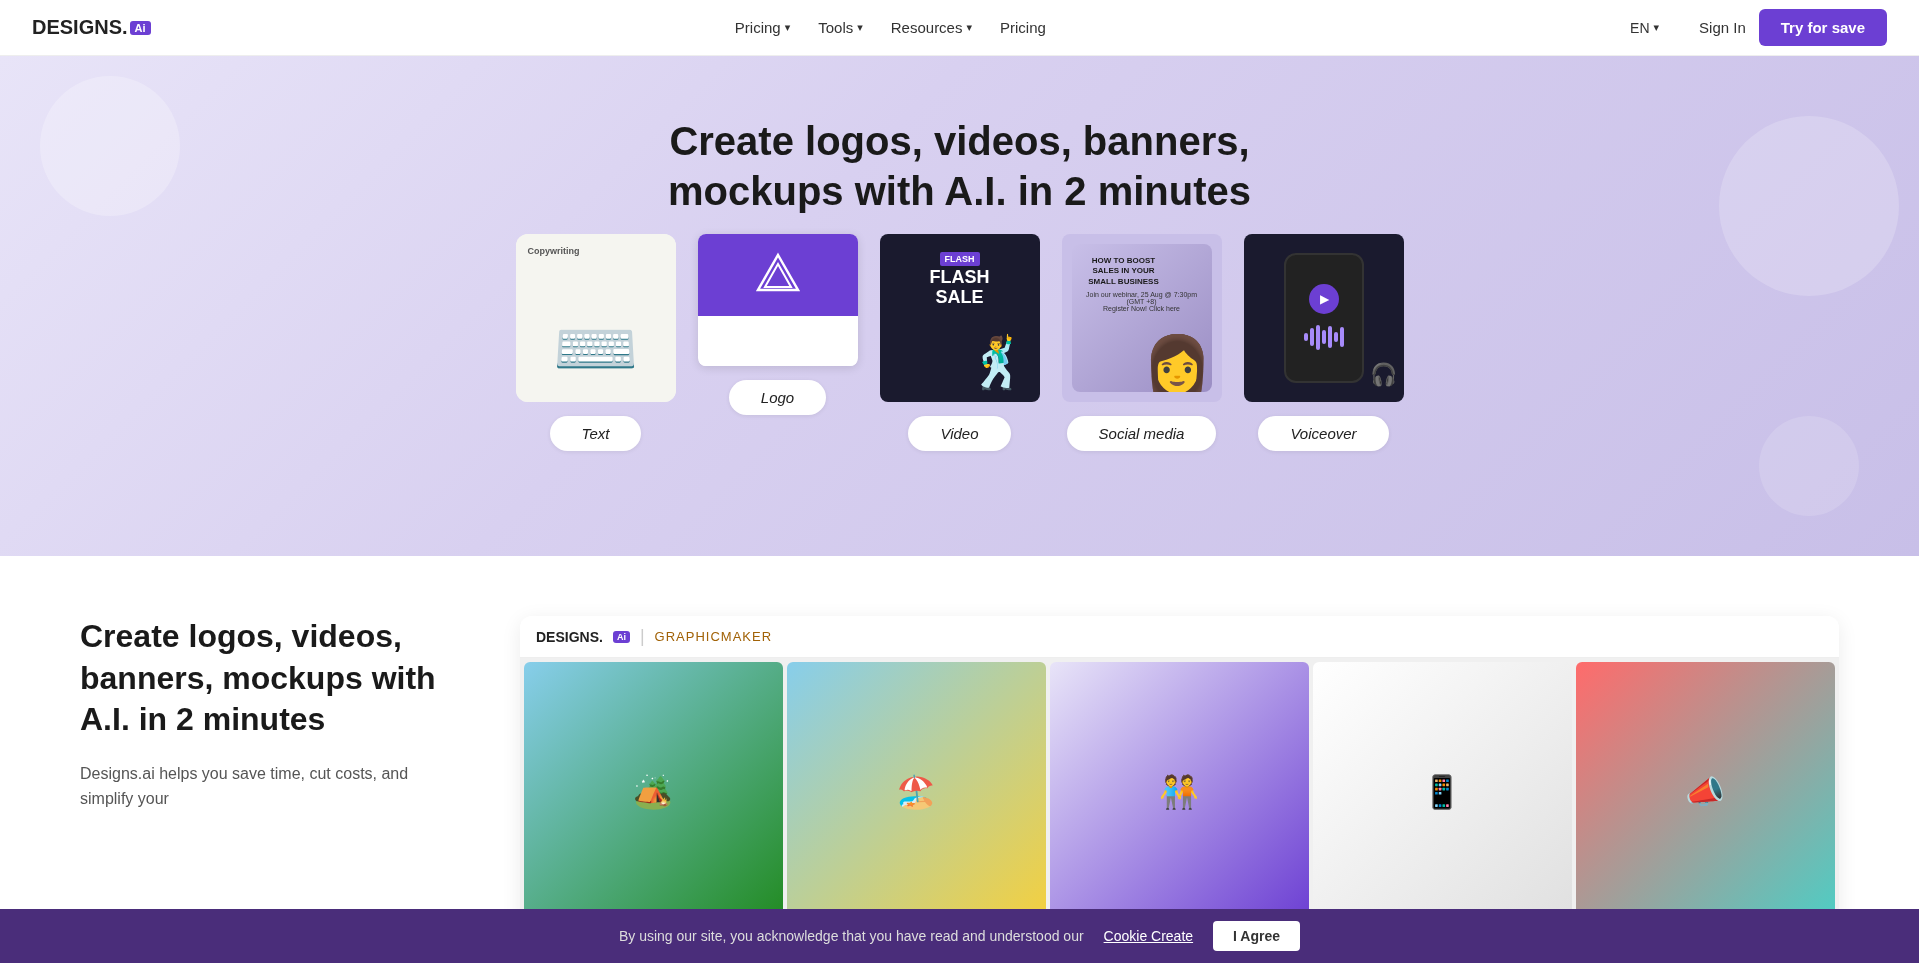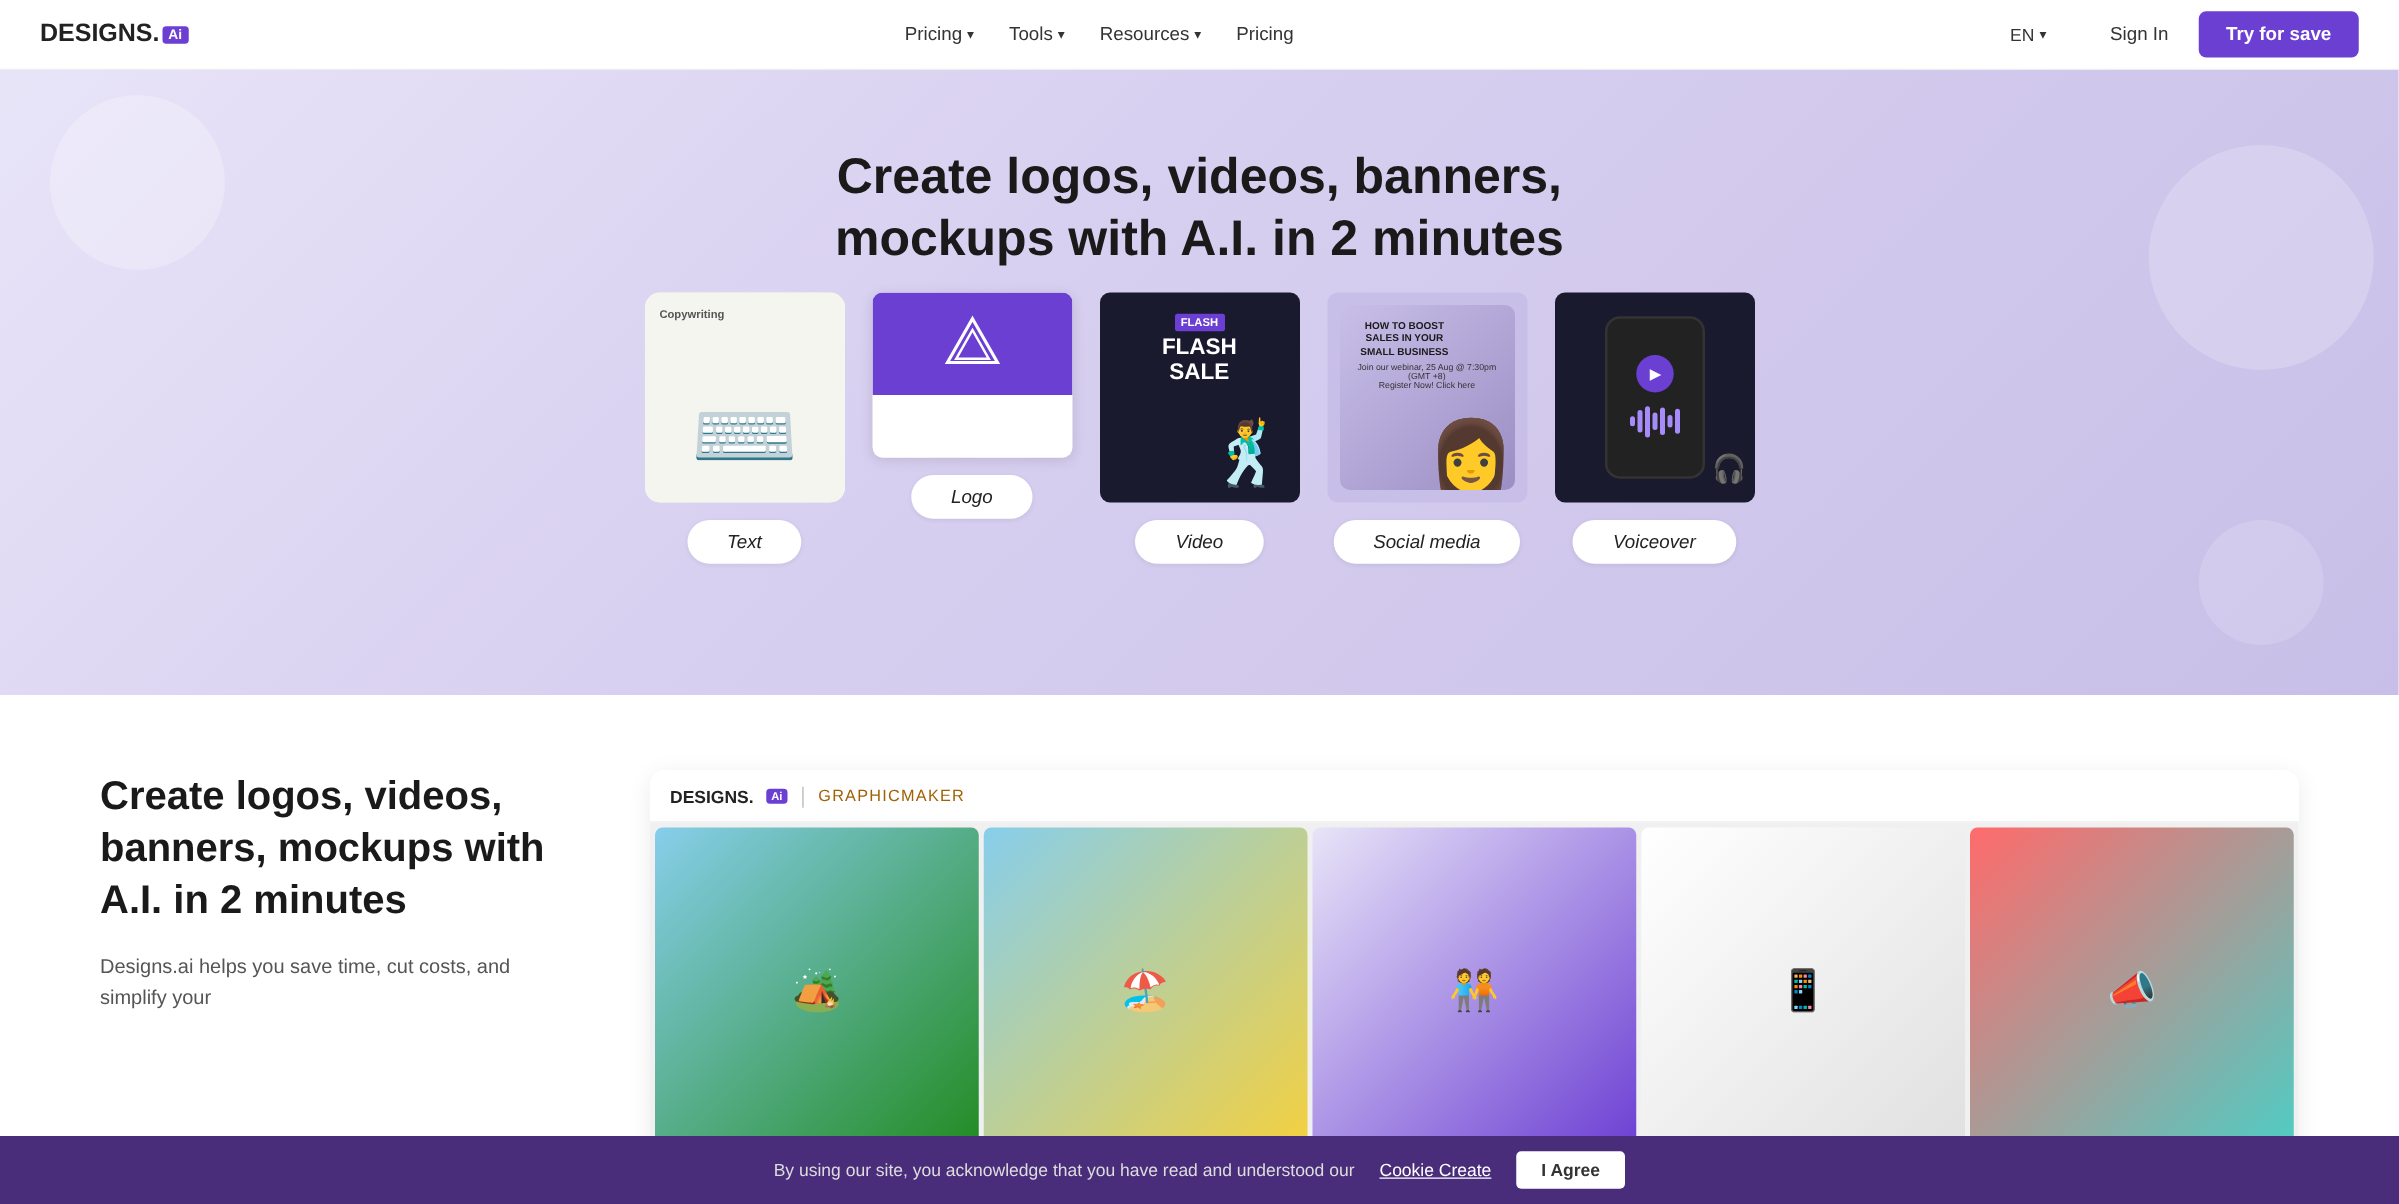--- a/index.html
+++ b/index.html
@@ -147,21 +147,21 @@
     </a>
     <a class="nav-link" href="#">
       <span>Resources</span>
       <span style="font-size:11px;">▾</span>
     </a>
     <a class="nav-link" href="#">
       <span>Pricing</span>
     </a>
   </div>
 
-  <div style="display:flex; align-items:center; gap:24px;">
+  <div style="display:flex; align-items:center; gap:13px;">
     <div class="nav-lang">
       <span>EN</span>
       <span style="font-size:11px;">▾</span>
     </div>
     <span class="nav-signin">Sign In</span>
     <button class="nav-try">Try for save</button>
   </div>
 </nav>
 
 <section class="hero">

